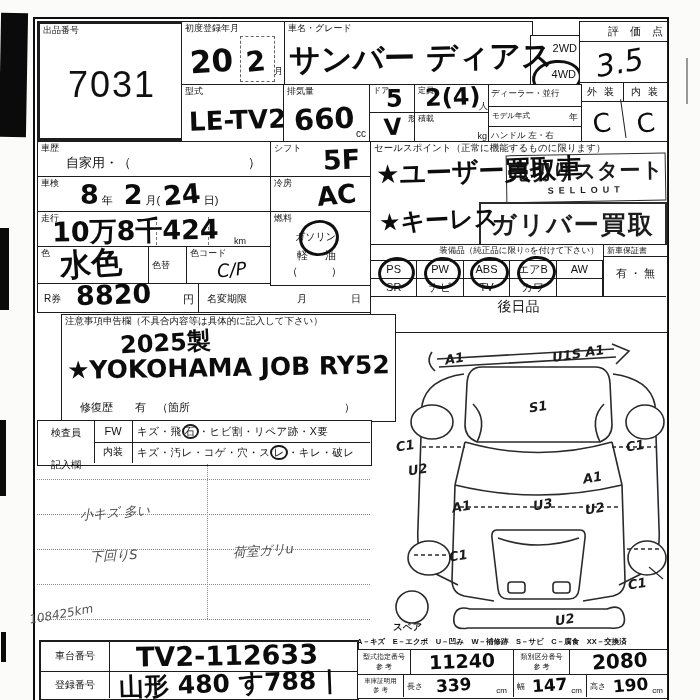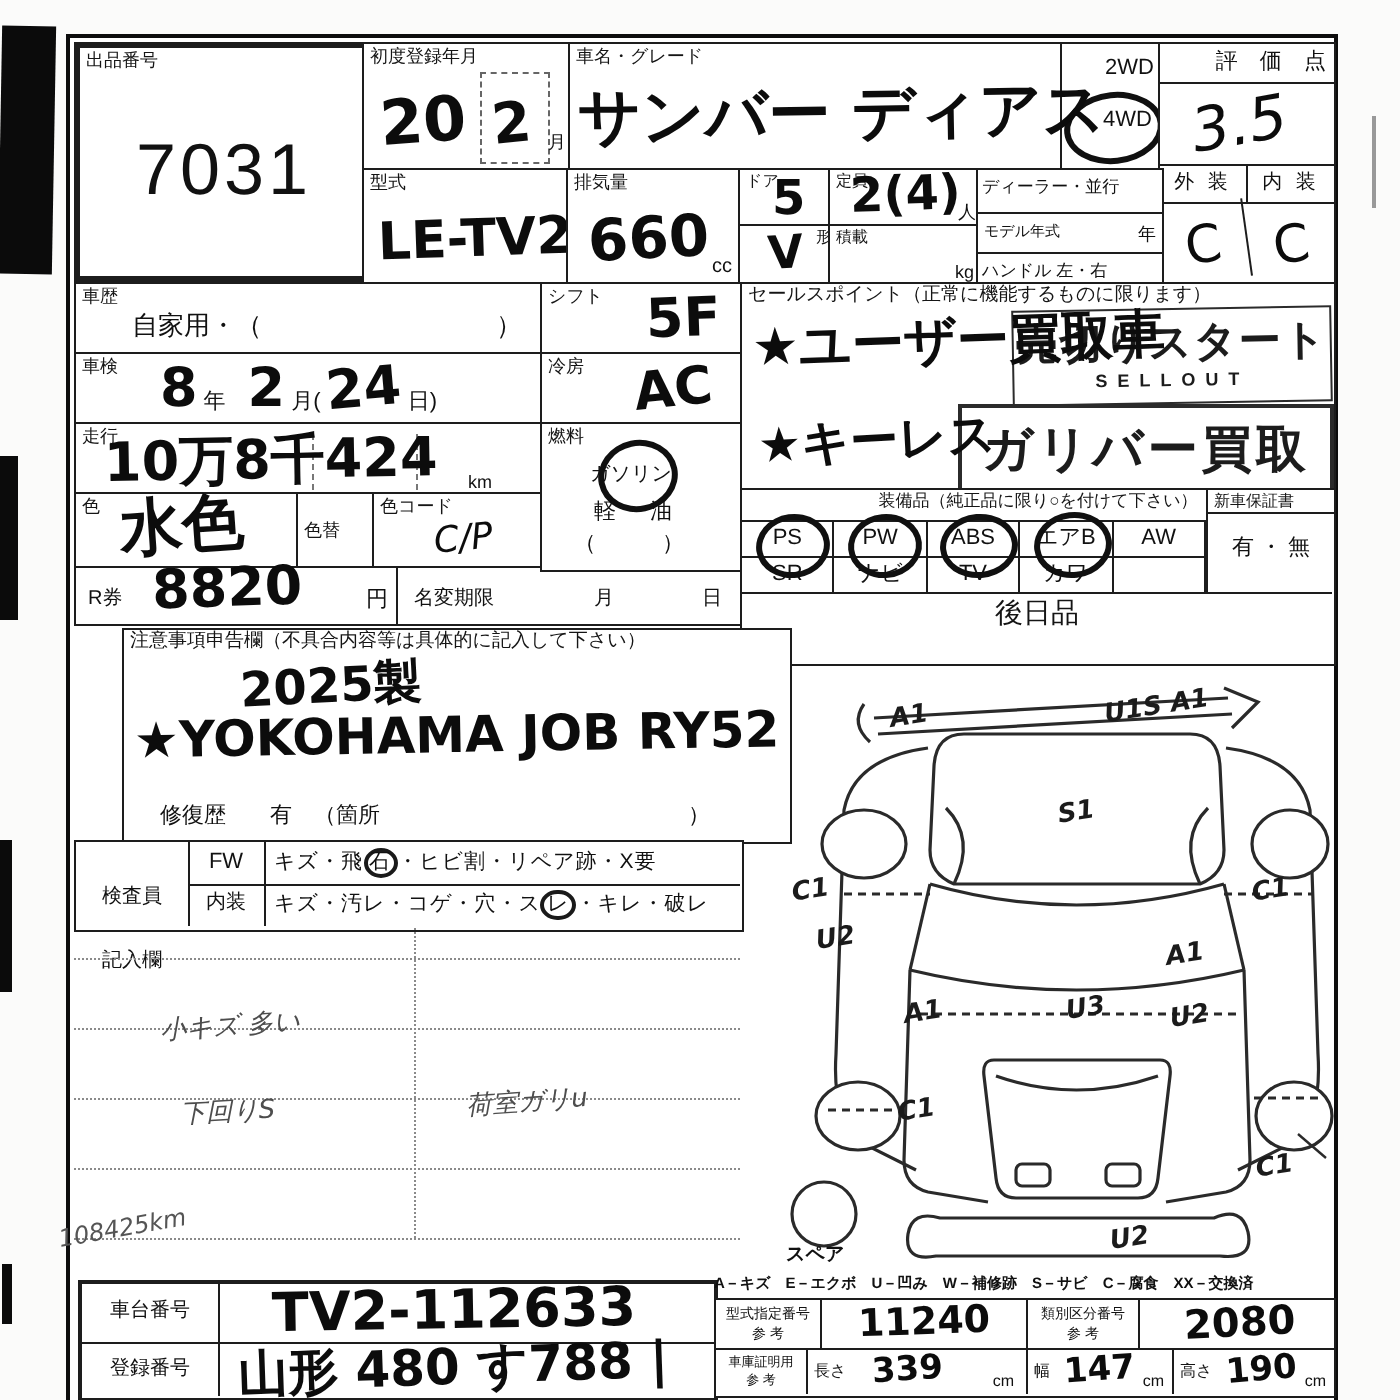--- a/index.html
+++ b/index.html
@@ -53,21 +53,21 @@
     <span style="position:absolute;left:58px;top:14px;width:33px;height:44px;border:1.5px dashed #666;"></span>
     <span class="hw" style="left:64px;top:26px;font-size:28px;transform:rotate(-6deg);">2</span>
     <span style="position:absolute;right:3px;bottom:8px;font-size:9px;">月</span>
   </div>
 
   <div class="cell" style="left:249px;top:2px;width:247px;height:64px;">
     <span class="lbl">車名・グレード</span>
     <span class="hw" style="left:4px;top:20px;font-size:31px;transform:rotate(-1deg);z-index:3;">サンバー ディアス</span>
   </div>
 
-  <div class="cell" style="left:495px;top:2px;width:50px;height:64px;">
+  <div class="cell" style="left:495px;top:16px;width:50px;height:64px;">
     <span style="position:absolute;right:4px;top:6px;font-size:11px;">2WD</span>
     <span style="position:absolute;right:5px;top:32px;font-size:11px;">4WD</span>
     <span class="ringbox" style="left:1px;top:24px;width:44px;height:30px;transform:rotate(-6deg);"></span>
   </div>
 
   <div class="cell" style="left:544px;top:2px;width:87px;height:62px;">
     <div style="border-bottom:1px solid #1d1d1d;height:19px;font-size:11px;text-align:right;letter-spacing:4px;line-height:19px;">評 価 点</div>
     <span class="hw" style="left:16px;top:26px;font-size:30px;font-weight:400;font-style:italic;transform:rotate(-10deg);">3.5</span>
   </div>
 
@@ -232,21 +232,21 @@
 
   <div class="cell" style="left:2px;top:295px;width:333px;height:106px;margin-left:24px;">
     <span class="lbl" style="font-size:9.5px;">注意事項申告欄（不具合内容等は具体的に記入して下さい）</span>
     <span class="hw" style="left:58px;top:16px;font-size:24px;transform:rotate(-3deg);">2025製</span>
     <span class="hw" style="left:5px;top:40px;font-size:25px;transform:rotate(-1deg);">★YOKOHAMA JOB RY52</span>
     <div style="position:absolute;left:18px;bottom:6px;font-size:11px;white-space:nowrap;">修復歴　　有　（箇所　　　　　　　　　　　　　　）</div>
   </div>
 
   <div class="cell" style="left:2px;top:401px;width:333px;height:44px;">
     <div style="position:absolute;left:0;top:0;width:56px;height:42px;border-right:1px solid #1d1d1d;text-align:center;">
-      <div style="font-size:10px;margin-top:20px;">検査員</div>
+      <div style="font-size:10px;margin-top:5px;">検査員</div>
       <div style="font-size:10px;margin-top:18px;">記入欄</div>
     </div>
     <div style="position:absolute;left:56px;top:0;width:276px;height:21px;border-bottom:1px solid #1d1d1d;display:flex;">
       <span style="width:38px;border-right:1px solid #1d1d1d;font-size:11px;text-align:center;line-height:20px;">FW</span>
       <span style="font-size:10.5px;line-height:20px;padding-left:4px;letter-spacing:.5px;white-space:nowrap;"><span>キズ・飛</span><span class="ring">石</span><span>・ヒビ割・リペア跡・X要</span></span>
     </div>
     <div style="position:absolute;left:56px;top:21px;width:276px;height:21px;display:flex;">
       <span style="width:38px;border-right:1px solid #1d1d1d;font-size:10px;text-align:center;line-height:20px;">内装</span>
       <span style="font-size:10.5px;line-height:20px;padding-left:4px;letter-spacing:.5px;white-space:nowrap;"><span>キズ・汚レ・コゲ・穴・ス</span><span class="ring">レ</span><span>・キレ・破レ</span></span>
     </div>

